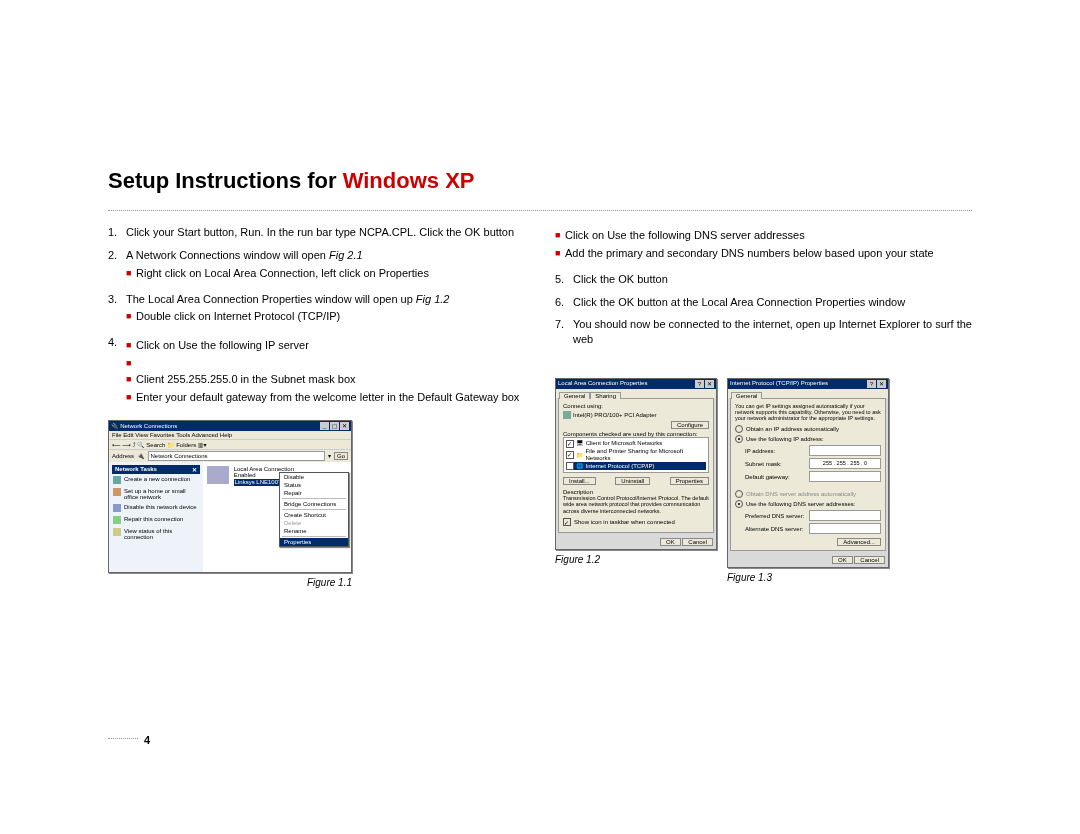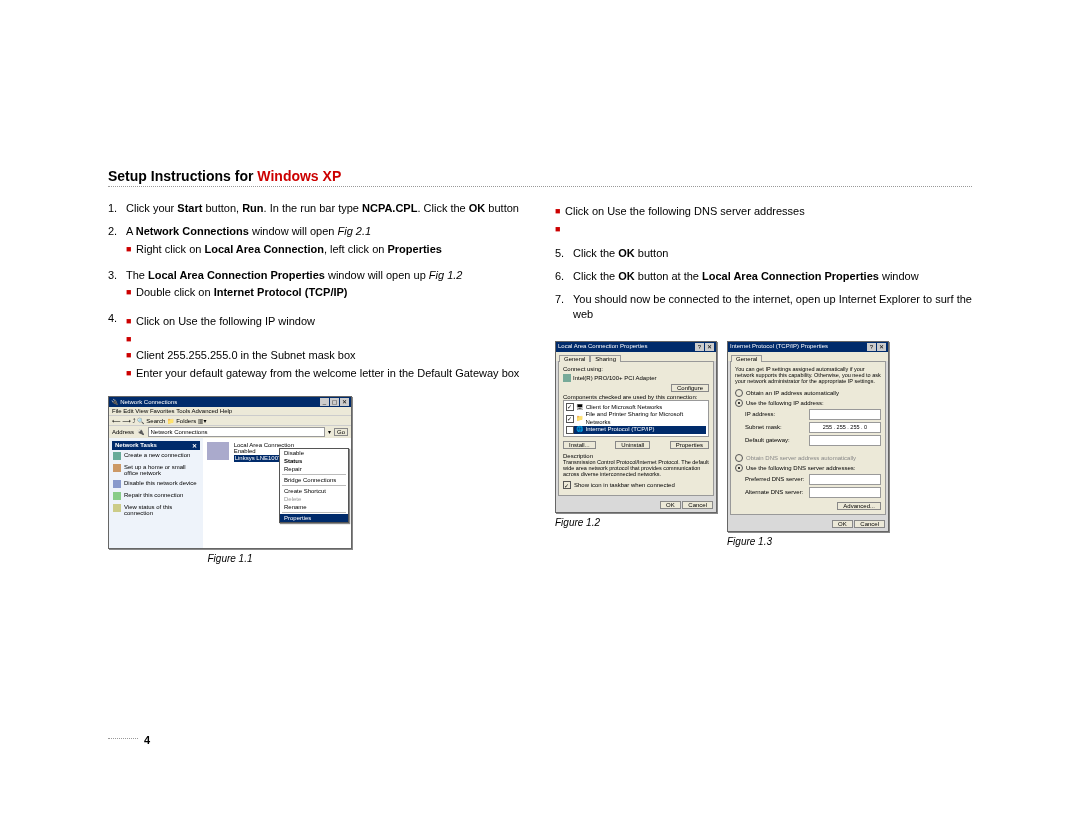--- a/index.html
+++ b/index.html
@@ -10,23 +10,23 @@
     font-size: 11px;
     width: 1080px;
     height: 834px;
     position: relative;
     color: #000;
   }
   .page {
     padding: 168px 108px 40px 108px;
   }
   .title {
-    font-size: 14px;
+    font-size: 22px;
     font-weight: bold;
-    margin-bottom: 2px;
+    margin-bottom: 16px;
   }
   .title .red { color: #c00; }
   .dotline {
     border: none;
     border-top: 1px dotted #999;
     margin: 0 0 14px 0;
   }
   .columns {
     display: flex;
     gap: 30px;
@@ -58,31 +58,31 @@
     flex-shrink: 0;
     padding-top: 1px;
   }
   .dotitem {
     margin-left: 14px;
     line-height: 1.35;
   }
   .dotitem::before {
     content: "• ";
   }
-  b { font-weight: bold; }
+  b { font-weight: normal; }
   i { font-style: italic; }
   .figs {
     display:flex;
     align-items:flex-end;
     margin-top:12px;
   }
   .fig-group-left {
     display:flex;
     flex-direction:column;
-    align-items:center;
+    align-items:flex-end;
   }
   .fig-caption {
     font-style: italic;
     font-size: 10px;
     margin-top: 4px;
   }
   .pagenum {
     position:absolute;
     left:144px;
     bottom:88px;
@@ -294,21 +294,21 @@
               <span class="sq">■</span>
               <span>Double click on <b>Internet Protocol (TCP/IP)</b></span>
             </div>
         </div>
       </div>
       <div class="step">
         <div class="step-num">4.</div>
         <div class="step-body">
           <div class="bullet">
               <span class="sq">■</span>
-              <span>Click on Use the following IP window</span>
+              <span>Click on Use the following IP server</span>
             </div>
           <div class="bullet">
               <span class="sq">■</span>
             </div>
           <div class="bullet">
               <span class="sq">■</span>
               <span>Client 255.255.255.0 in the Subnet mask box</span>
             </div>
           <div class="bullet">
               <span class="sq">■</span>
@@ -392,36 +392,37 @@
       </div>
     </div>
 
     <div class="col">
       <div class="bullet">
           <span class="sq">■</span>
           <span>Click on Use the following DNS server addresses</span>
         </div>
       <div class="bullet">
           <span class="sq">■</span>
+          <span>Add the primary and secondary DNS numbers below based upon your state</span>
         </div>
       <div style="height:8px;"></div>
       <div class="step">
           <div class="step-num">5.</div>
           <div class="step-body">Click the <b>OK</b> button</div>
         </div>
       <div class="step">
           <div class="step-num">6.</div>
           <div class="step-body">Click the <b>OK</b> button at the <b>Local Area Connection Properties</b> window</div>
         </div>
       <div class="step">
           <div class="step-num">7.</div>
           <div class="step-body">You should now be connected to the internet, open up Internet Explorer to surf the web</div>
         </div>
 
-      <div style="display:flex; gap:10px; margin-top:20px;">
+      <div style="display:flex; gap:10px; margin-top:31px;">
 
         <div>
           <div class="shot dlg" style="width:160px;">
             <div class="titlebar">
               <span>Local Area Connection Properties</span>
               <span class="ctrls">
                   <span>?</span>
                   <span>✕</span>
                 </span>
             </div>

